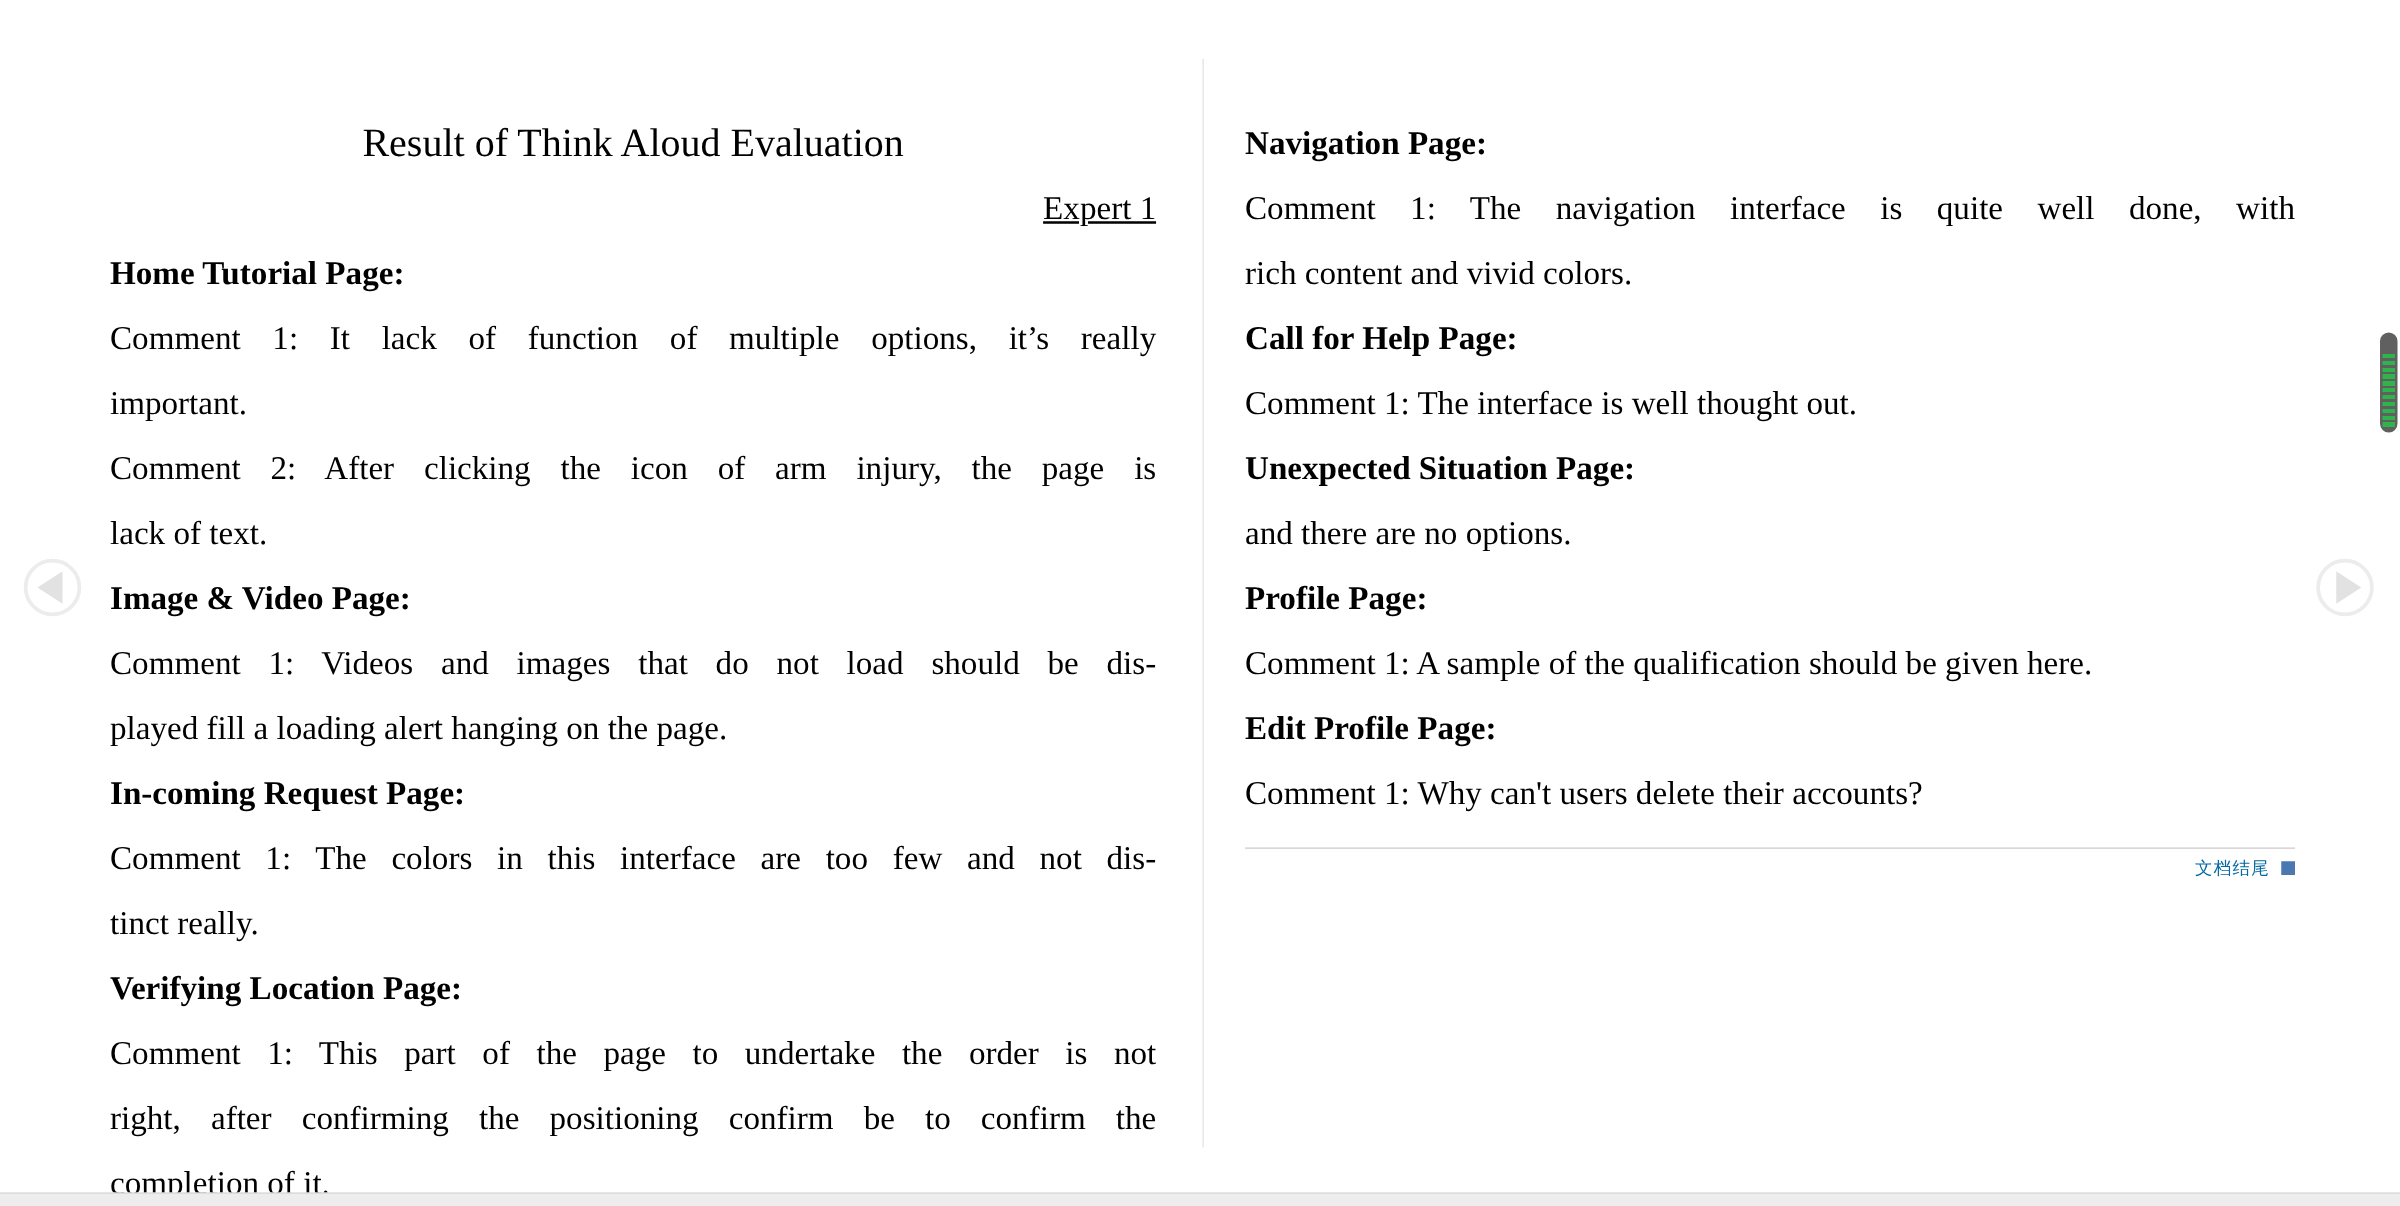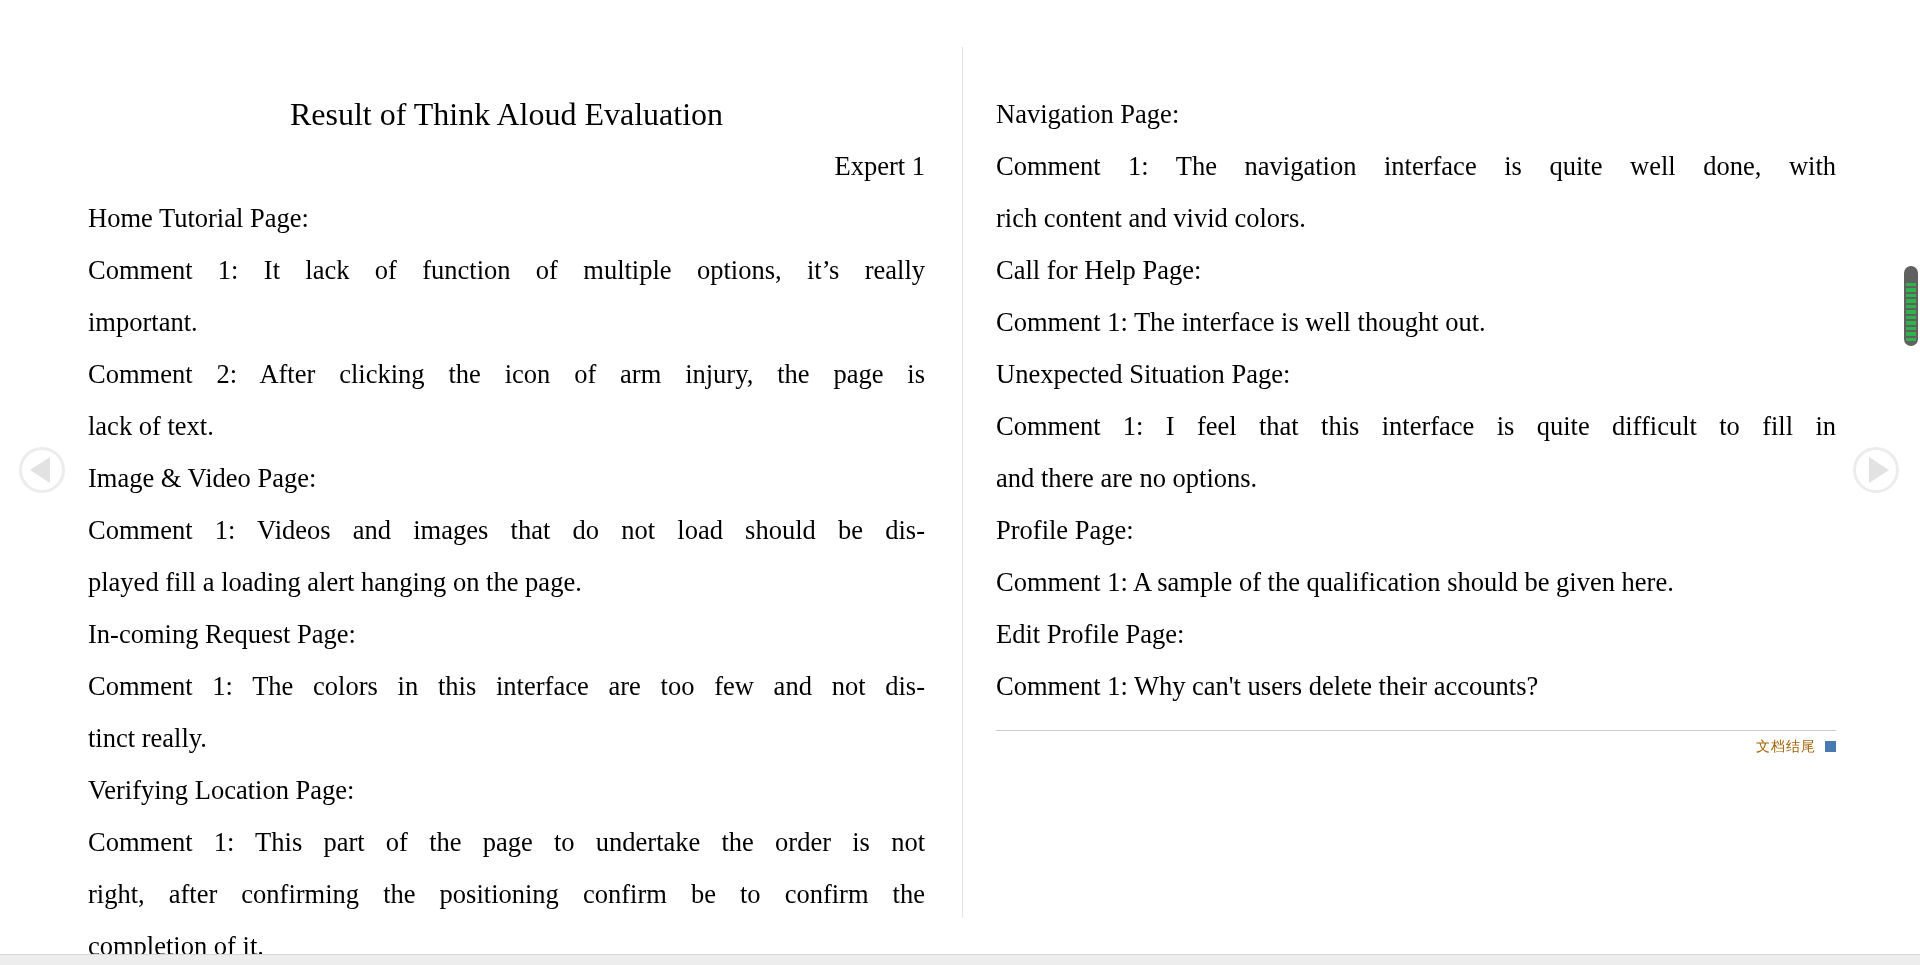--- a/index.html
+++ b/index.html
@@ -9,29 +9,29 @@
   }
   
   .column{position:absolute;top:40px;margin-top:48px;}
   .col-left{left:88px;width:837px;}
   .col-right{left:996px;width:840px;}
   .line{
     height:52px;line-height:52px;font-size:26.5px;
     text-align:justify;text-align-last:justify;white-space:normal;overflow:hidden;
   }
   .line.title{font-size:32px;text-align:center;text-align-last:center;}
-  .line.right{text-align:right;text-align-last:right;}
-  .line.bold{font-weight:normal;text-align:center;text-align-last:left;}
+  .line.right{text-align:right;text-align-last:right;text-decoration:underline;}
+  .line.bold{font-weight:bold;text-align:center;text-align-last:left;}
   .line.left{text-align:right;text-align-last:left;}
   
   .column-divider{position:absolute;left:962px;top:47px;width:1px;height:871px;background:#e2e2e2;}
   
   .eod-line{margin-top:18px;border-top:1px solid #cccccc;height:0;}
   .eod-row{margin-top:7px;height:16px;display:flex;justify-content:flex-end;align-items:center;gap:9px;}
-  .eod-label{font-family:"Liberation Sans", sans-serif;font-size:14px;color:#a16207;letter-spacing:1px;line-height:16px;}
+  .eod-label{font-family:"Liberation Sans", sans-serif;font-size:14px;color:#0369a1;letter-spacing:1px;line-height:16px;}
   .eod-square{width:11px;height:11px;background:#4a79b2;display:inline-block;}
   
   .nav-arrow{
     position:absolute;top:447px;width:46px;height:46px;border-radius:50%;
     border:3px solid #ececec;background:#ffffff;padding:0;cursor:pointer;
     display:flex;align-items:center;justify-content:center;
   }
   .nav-arrow.nav-left{left:19px;}
   .nav-arrow.nav-right{left:1853px;}
   .tri{width:0;height:0;border-top:13px solid transparent;border-bottom:13px solid transparent;display:block;}
@@ -109,21 +109,20 @@
         <div class="line justify">Comment 1: The navigation interface is quite well done, with</div>
 
         <div class="line left">rich content and vivid colors.</div>
 
         <div class="line bold">Call for Help Page:</div>
 
         <div class="line left">Comment 1: The interface is well thought out.</div>
 
         <div class="line bold">Unexpected Situation Page:</div>
 
-        <div class="line justify">Comment 1: I feel that this interface is quite difficult to fill in</div>
 
         <div class="line left">and there are no options.</div>
 
         <div class="line bold">Profile Page:</div>
 
         <div class="line left">Comment 1: A sample of the qualification should be given here.</div>
 
         <div class="line bold">Edit Profile Page:</div>
 
         <div class="line left">Comment 1: Why can't users delete their accounts?</div>

